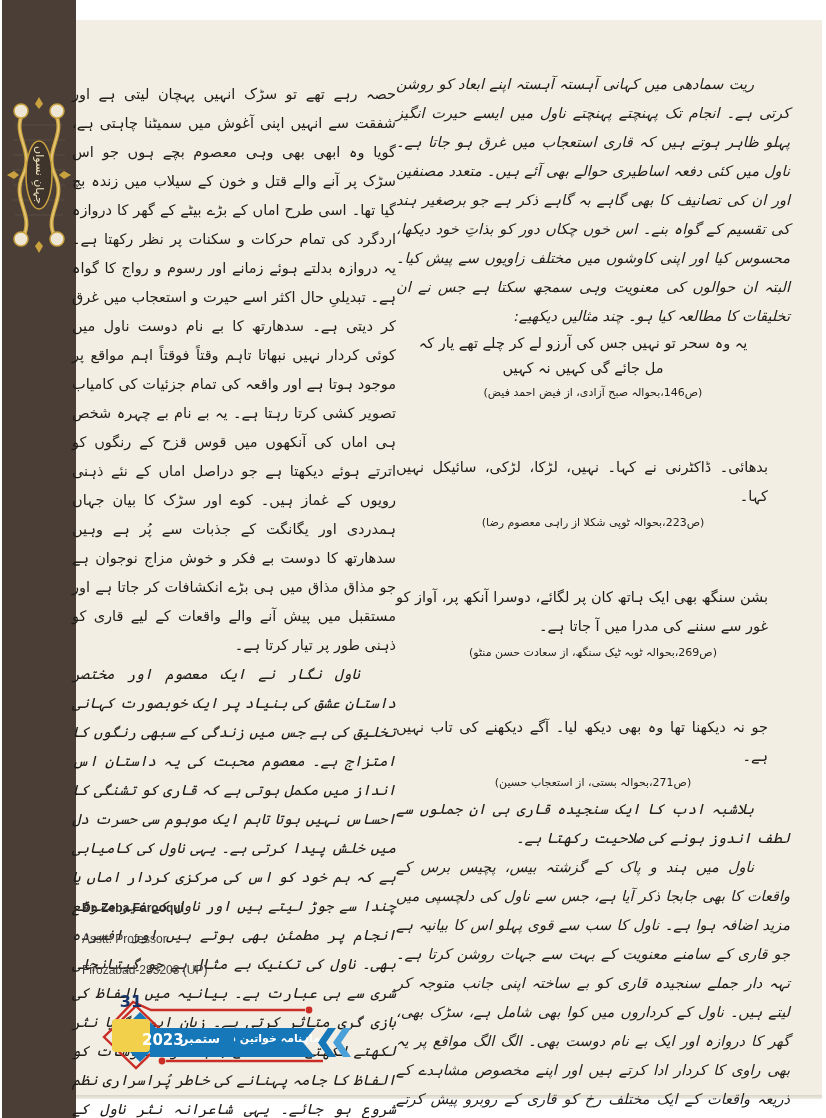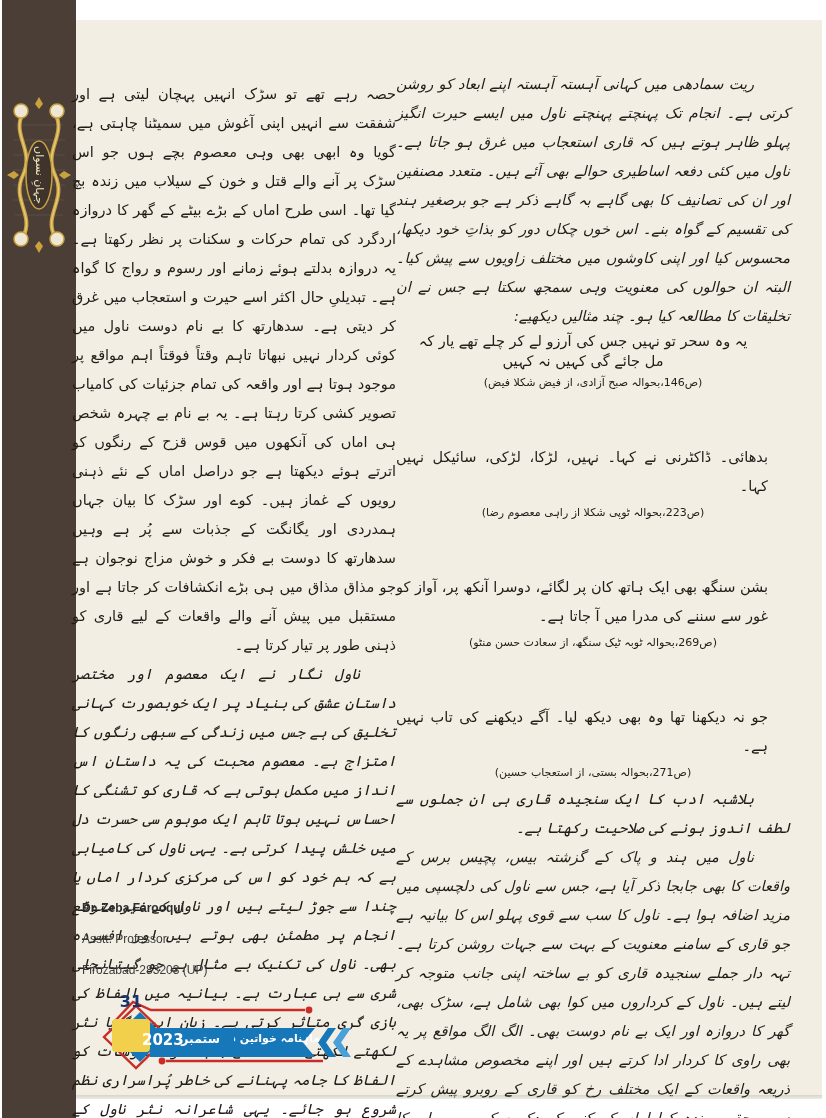--- a/index.html
+++ b/index.html
@@ -33,21 +33,21 @@
   }
   .col-left {
     position:absolute; left:72px; top:80px; width:324px;
     font-size:14.5px; line-height:29px; text-align:justify;
   }
   .col-right {
     position:absolute; left:396px; top:70px; width:394px;
     font-size:14.5px; line-height:29px; text-align:justify;
   }
   .para.indent { text-indent:36px;font-style:italic; }
-  .verse { text-align:center; padding:0 34px 0 14px; line-height:20px; }
+  .verse { text-align:center; padding:0 34px 0 14px; line-height:25px; }
   .q-ref { font-size:11px; text-align:center; line-height:24px; }
   .quote { padding-right:22px; line-height:29px;margin-top:48px; }
   
   .author-block{
     position:absolute; left:82px; top:893px; width:330px;
     font-family:"Liberation Sans", sans-serif;
     color:#3a3a3a; font-size:12px; line-height:31px; direction:ltr;
   }
   .author-name{ font-weight:bold; color:#2c2c2c; }
   
@@ -107,21 +107,21 @@
 
       <ellipse cx="34" cy="80" rx="13" ry="34" fill="#3f342c" stroke="#c9a23f" stroke-width="1.5"></ellipse>
       <text x="34" y="80" transform="rotate(90 34 80)" text-anchor="middle" dominant-baseline="central" font-size="11" fill="#efe2bd">جہانِ نسواں</text>
     </svg>
   </div>
 </div>
 
 <div class="col-right urdu">
   <p class="para indent">ریت سمادھی میں کہانی آہستہ آہستہ اپنے ابعاد کو روشن کرتی ہے۔ انجام تک پہنچتے پہنچتے ناول میں ایسے حیرت انگیز پہلو ظاہر ہوتے ہیں کہ قاری استعجاب میں غرق ہو جاتا ہے۔ ناول میں کئی دفعہ اساطیری حوالے بھی آئے ہیں۔ متعدد مصنفین اور ان کی تصانیف کا بھی گاہے بہ گاہے ذکر ہے جو برصغیر ہند کی تقسیم کے گواہ بنے۔ اس خوں چکاں دور کو بذاتِ خود دیکھا، محسوس کیا اور اپنی کاوشوں میں مختلف زاویوں سے پیش کیا۔ البتہ ان حوالوں کی معنویت وہی سمجھ سکتا ہے جس نے ان تخلیقات کا مطالعہ کیا ہو۔ چند مثالیں دیکھیے:</p>
   <div class="verse">یہ وہ سحر تو نہیں جس کی آرزو لے کر چلے تھے یار کہ مل جائے گی کہیں نہ کہیں</div>
-  <div class="q-ref">(ص146،بحوالہ صبح آزادی، از فیض شکلا فیض)</div>
+  <div class="q-ref">(ص146،بحوالہ صبح آزادی، از فیض احمد فیض)</div>
   <div class="quote">بدھائی۔ ڈاکٹرنی نے کہا۔ نہیں، لڑکا، لڑکی، سائیکل نہیں کہا۔</div>
   <div class="q-ref">(ص223،بحوالہ ٹوپی شکلا از راہی معصوم رضا)</div>
   <div class="quote">بشن سنگھ بھی ایک ہاتھ کان پر لگائے، دوسرا آنکھ پر، آواز کو غور سے سننے کی مدرا میں آ جاتا ہے۔</div>
   <div class="q-ref">(ص269،بحوالہ ٹوبہ ٹیک سنگھ، از سعادت حسن منٹو)</div>
   <div class="quote">جو نہ دیکھنا تھا وہ بھی دیکھ لیا۔ آگے دیکھنے کی تاب نہیں ہے۔</div>
   <div class="q-ref">(ص271،بحوالہ بستی، از استعجاب حسین)</div>
   <p class="para indent">بلاشبہ ادب کا ایک سنجیدہ قاری ہی ان جملوں سے لطف اندوز ہونے کی صلاحیت رکھتا ہے۔</p>
   <p class="para indent">ناول میں ہند و پاک کے گزشتہ بیس، پچیس برس کے واقعات کا بھی جابجا ذکر آیا ہے، جس سے ناول کی دلچسپی میں مزید اضافہ ہوا ہے۔ ناول کا سب سے قوی پہلو اس کا بیانیہ ہے جو قاری کے سامنے معنویت کے بہت سے جہات روشن کرتا ہے۔ تہہ دار جملے سنجیدہ قاری کو بے ساختہ اپنی جانب متوجہ کر لیتے ہیں۔ ناول کے کرداروں میں کوا بھی شامل ہے، سڑک بھی، گھر کا دروازہ اور ایک بے نام دوست بھی۔ الگ الگ مواقع پر یہ بھی راوی کا کردار ادا کرتے ہیں اور اپنے مخصوص مشاہدے کے ذریعہ واقعات کے ایک مختلف رخ کو قاری کے روبرو پیش کرتے ہیں۔ حقیر پرندہ کوا اماں کے کنبے کے دکھ سکھ میں برابر کا شریک ہے۔ لیکن انسان ان کی زبان سمجھنے اور اس کی ہمدردیاں وصول کرنے سے قاصر ہے۔ تاہم اس کی مستقل موجودگی انسانوں کو اس کے خلوص کا احساس تو کروا ہی دیتی ہے۔ سڑک تقسیم ملک کے دور کے خونیں واقعات کی گواہ ہے۔ جب راحت صاحب ایک طویل عرصہ کے بعد بھی اس مقام پر آتے ہیں جہاں وہ عہدِ طفلی میں ان واقعات کا</p>
 </div>
 

